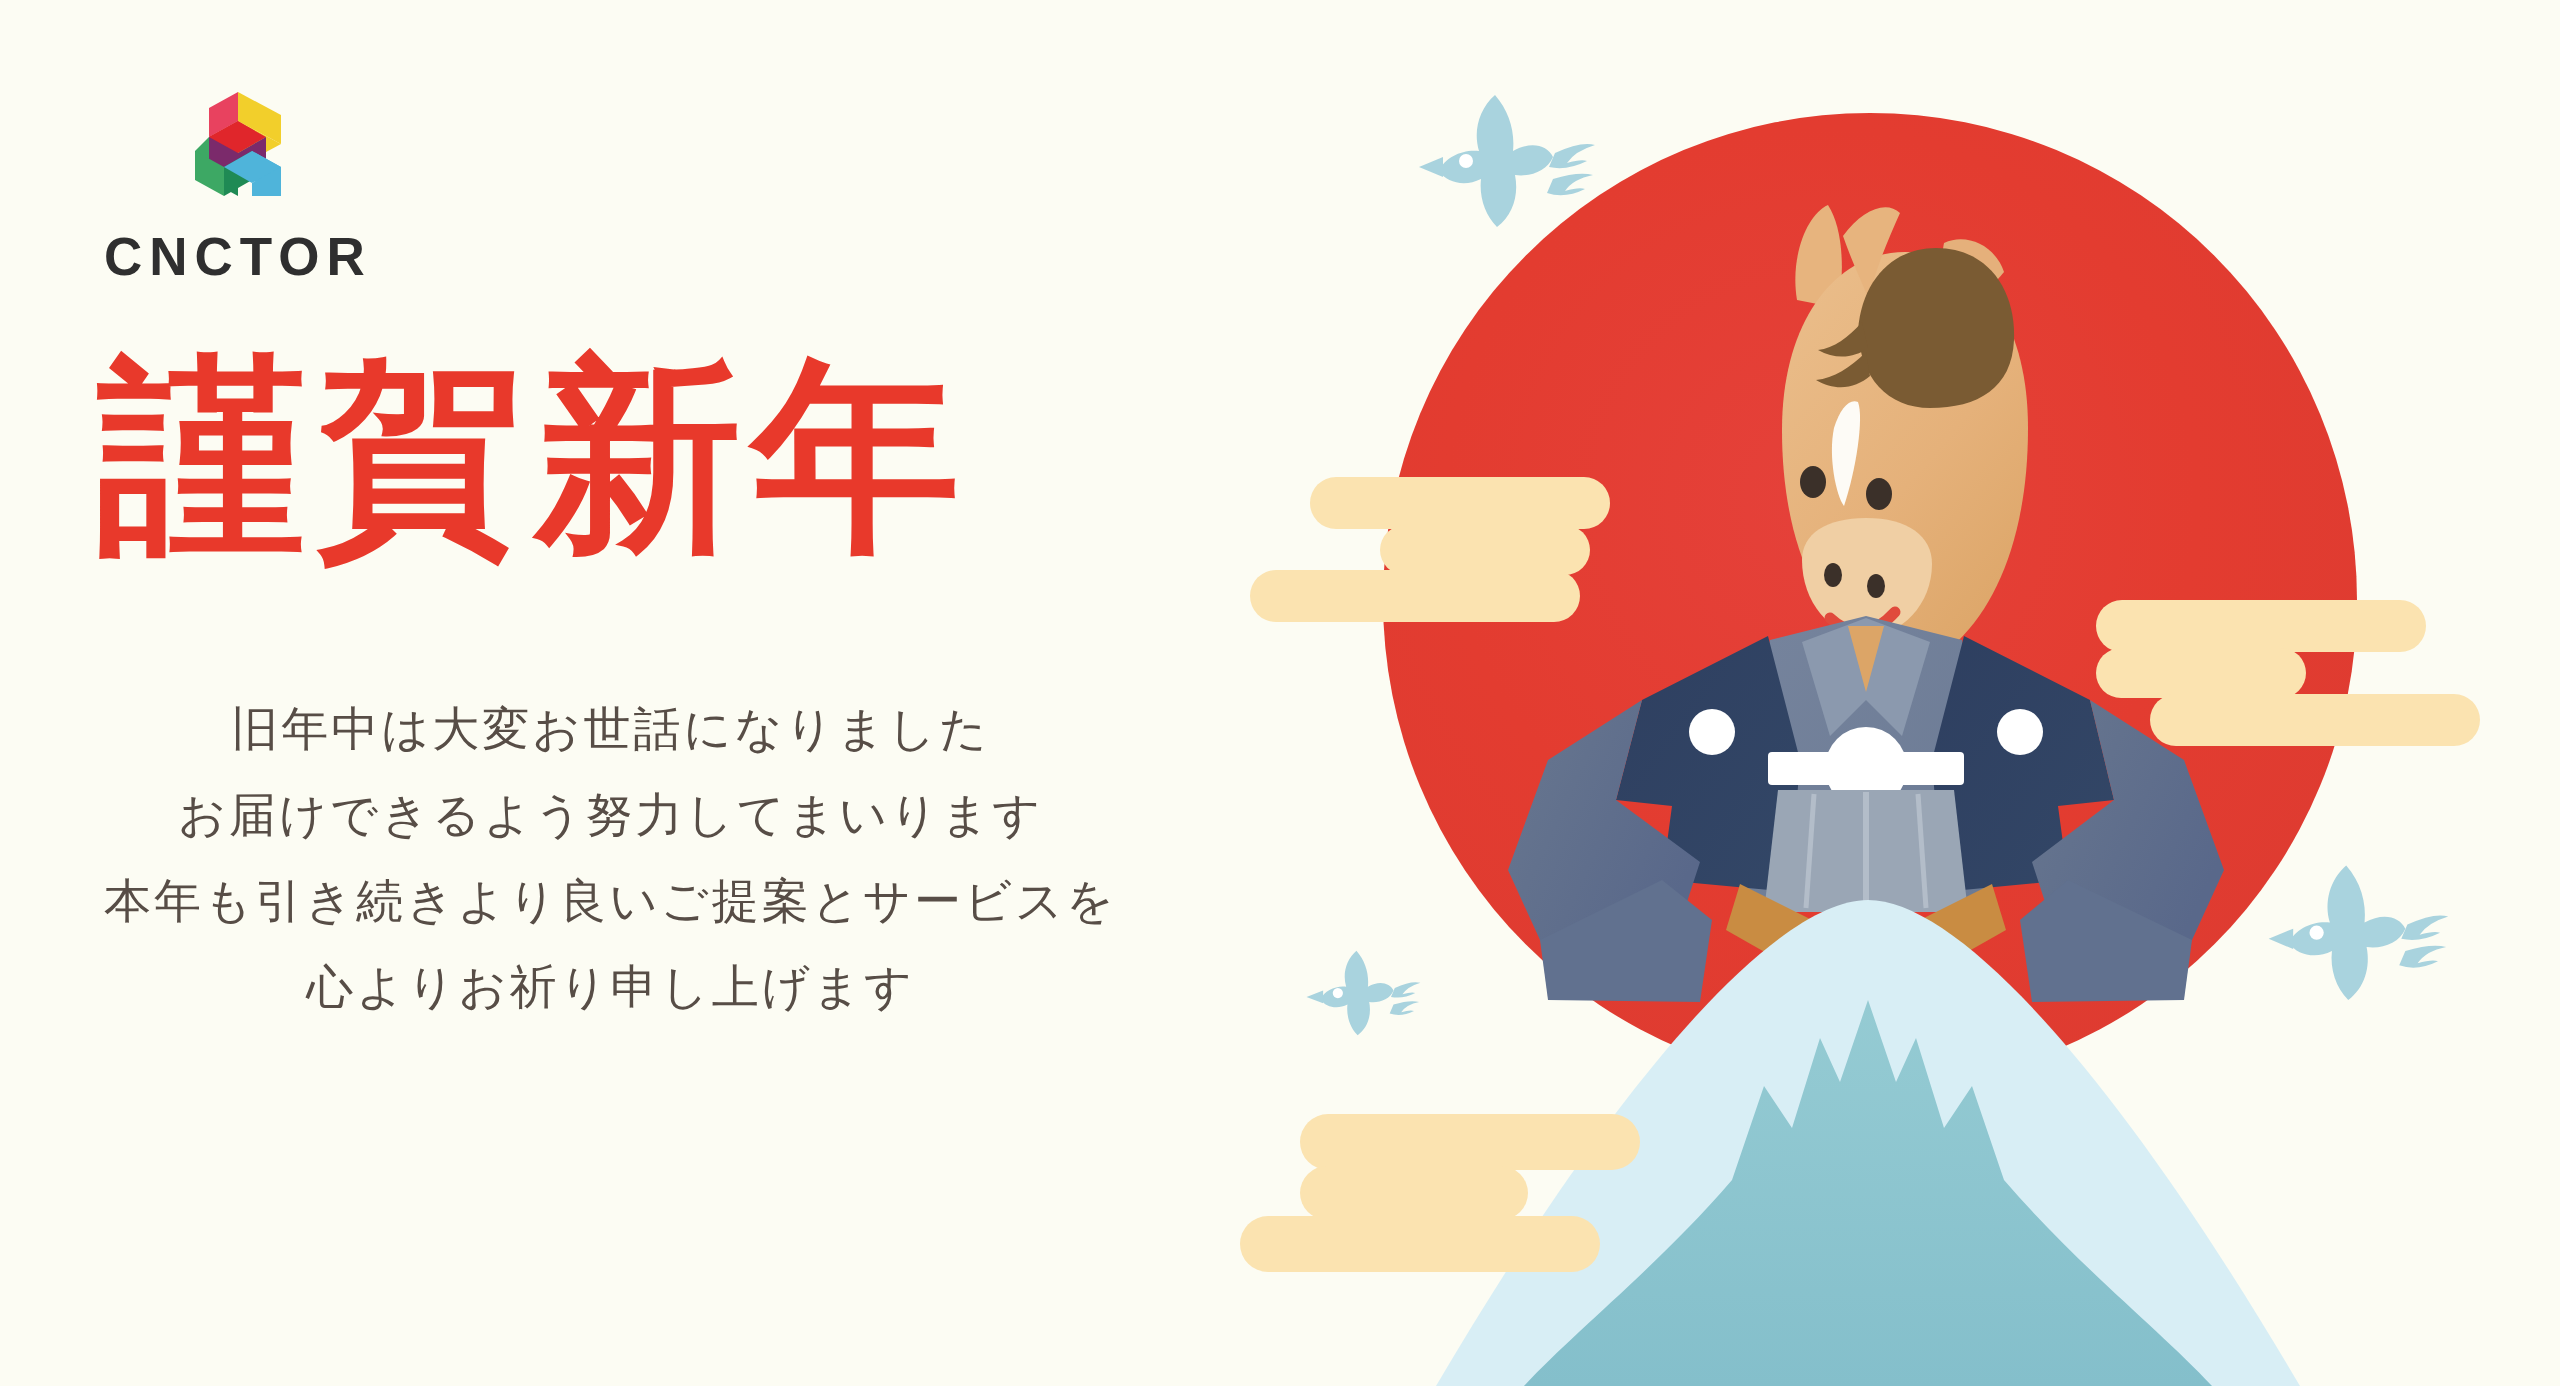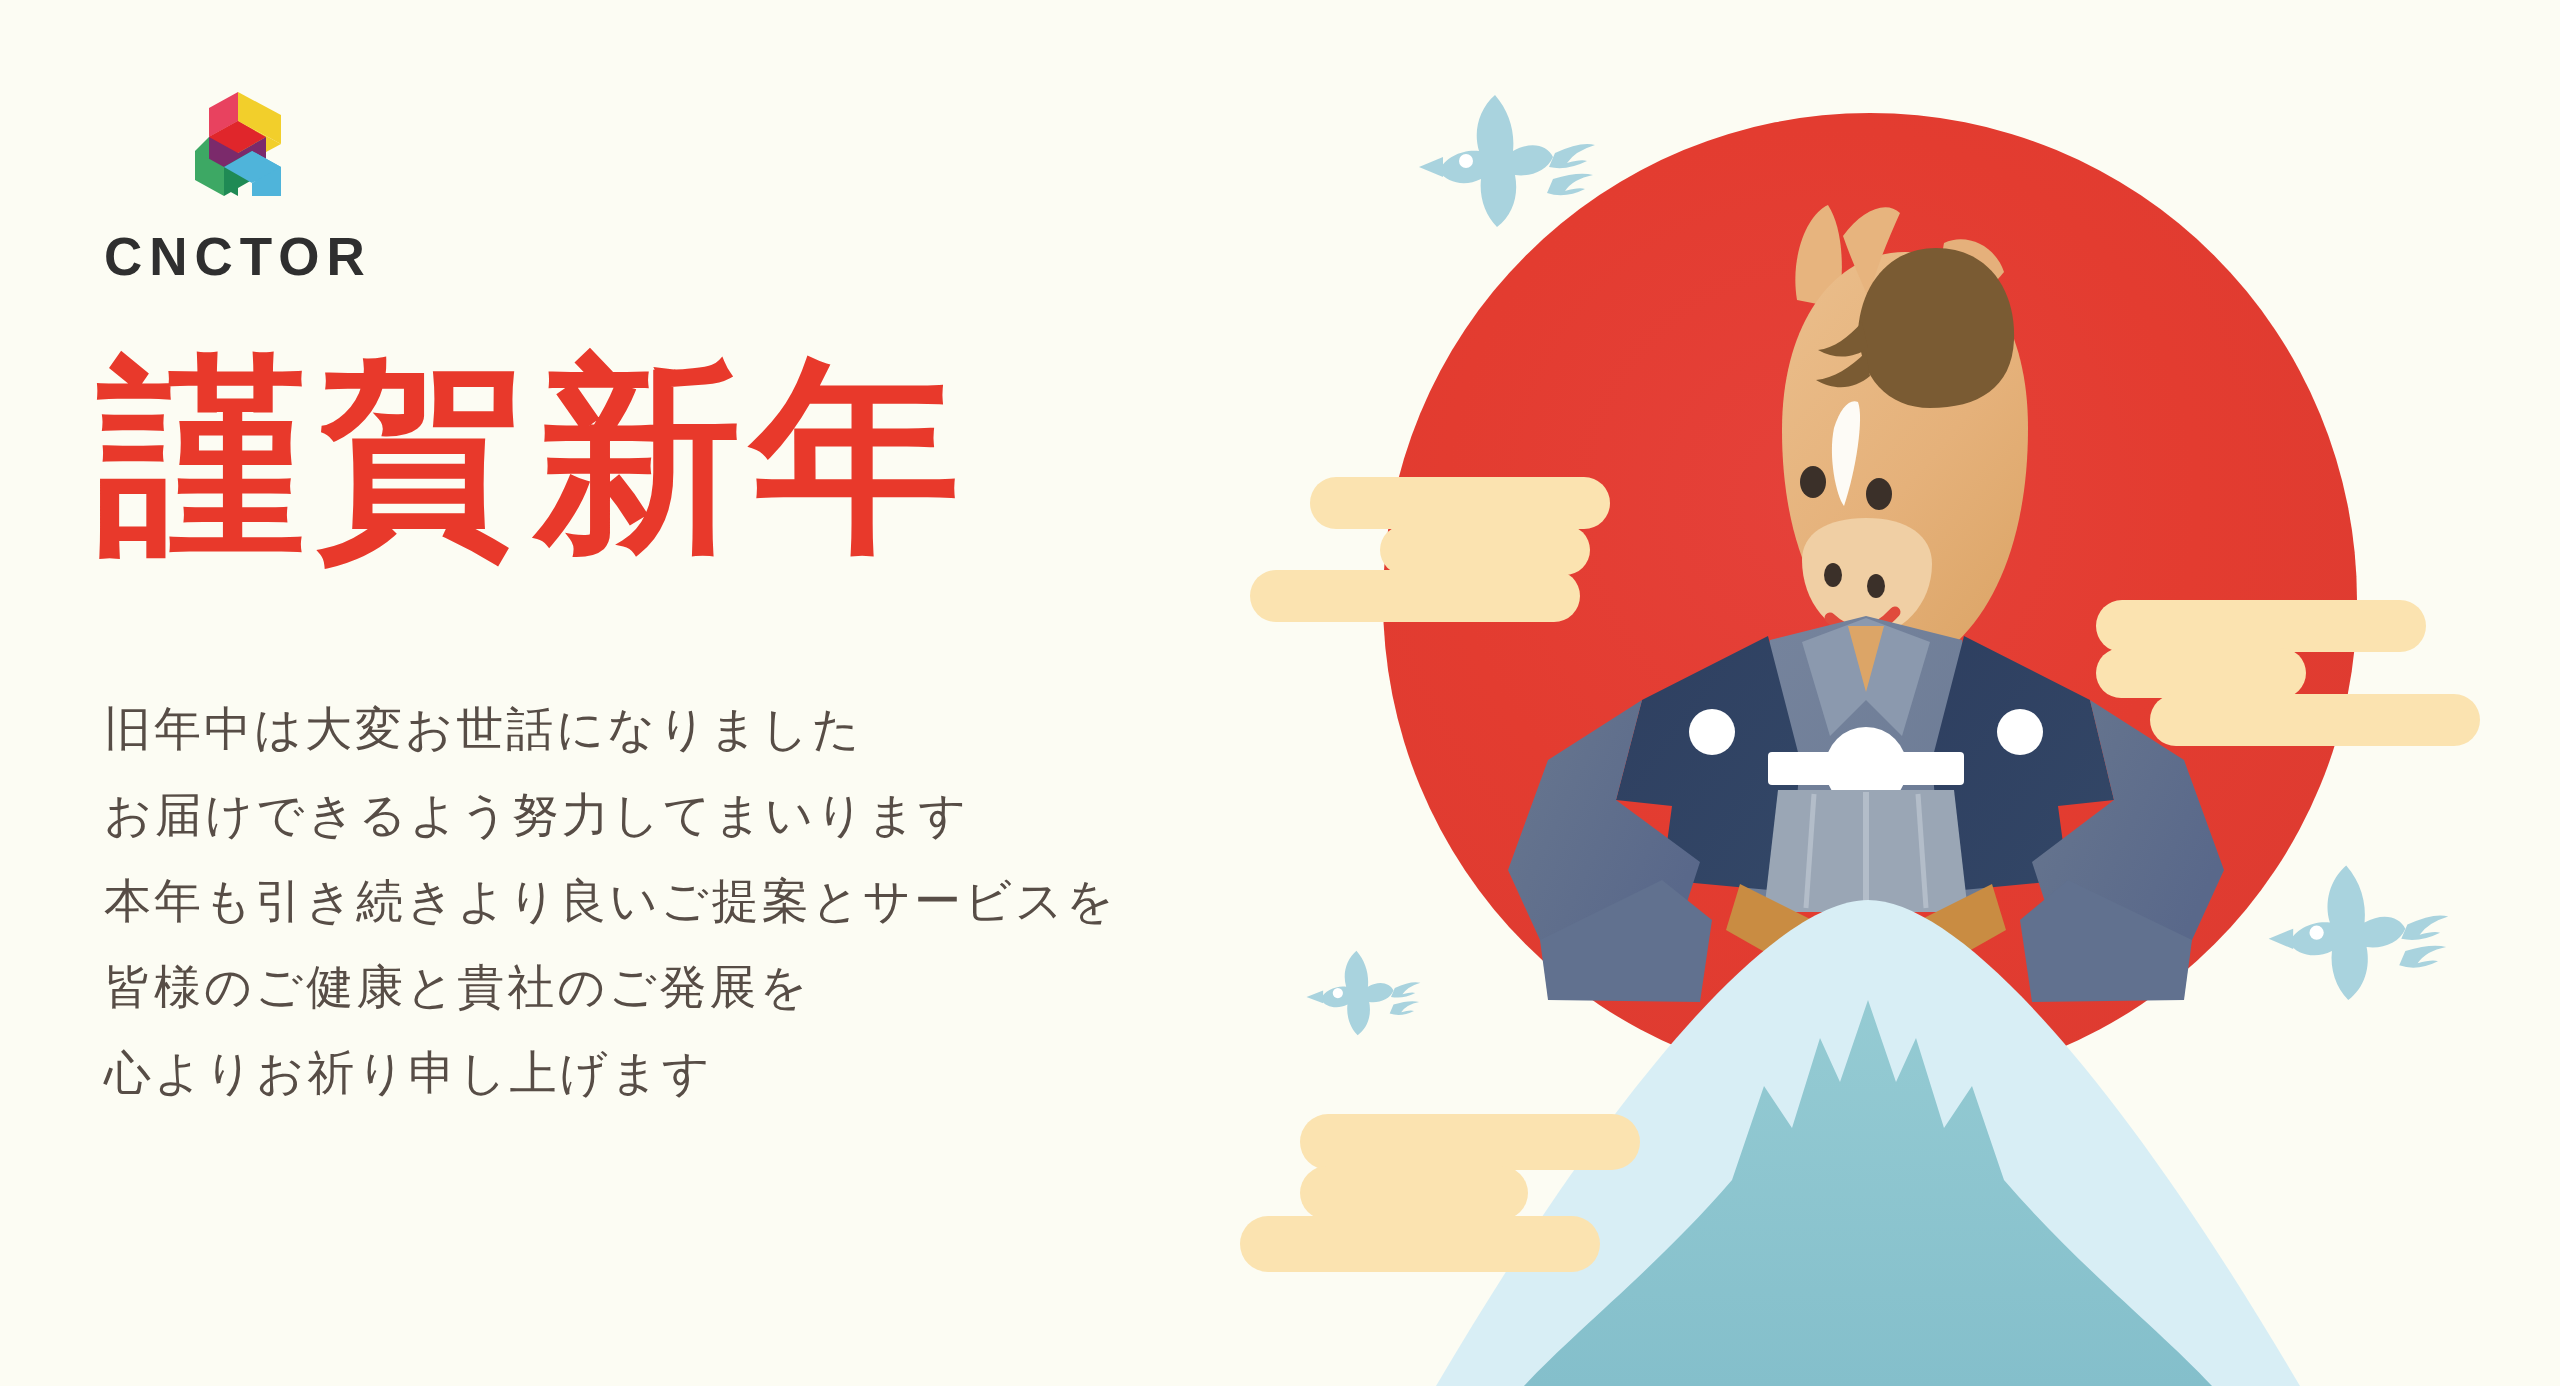--- a/index.html
+++ b/index.html
@@ -42,21 +42,21 @@
 
   
   #bodytext {
     position:absolute; left:104px; top:686px;
     color:#574d46;
     font-size:47px;
     line-height:86px;
     letter-spacing:3px;
     font-family:"DejaVu Sans", sans-serif;
   }
-  #bodytext .line { white-space:nowrap; display:block; }
+  #bodytext .line { white-space:nowrap; display:block;text-align:center; }
 
   
   #art {
     position:absolute; left:0; top:0;
     width:2560px; height:1386px;
     pointer-events:none;
   }
 </style>
 </head>
 <body>
@@ -277,17 +277,16 @@
     </svg>
     <div id="logo-word">CNCTOR</div>
   </div>
 
   <div id="headline">謹賀新年</div>
 
   <div id="bodytext">
     <span class="line">旧年中は大変お世話になりました</span>
     <span class="line">お届けできるよう努力してまいります</span>
     <span class="line">本年も引き続きより良いご提案とサービスを</span>
-    <span class="line">皆様のご健康と貴社のご発展を</span>
     <span class="line">心よりお祈り申し上げます</span>
   </div>
 
 </div>
 
 </body></html>

